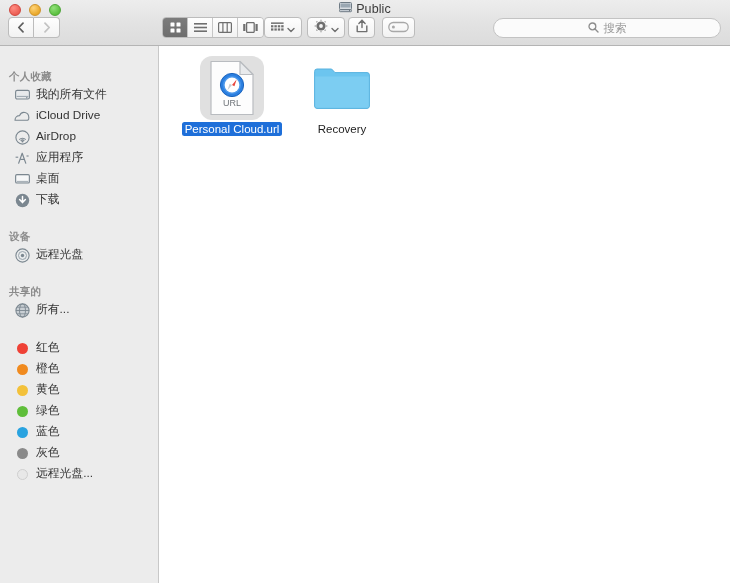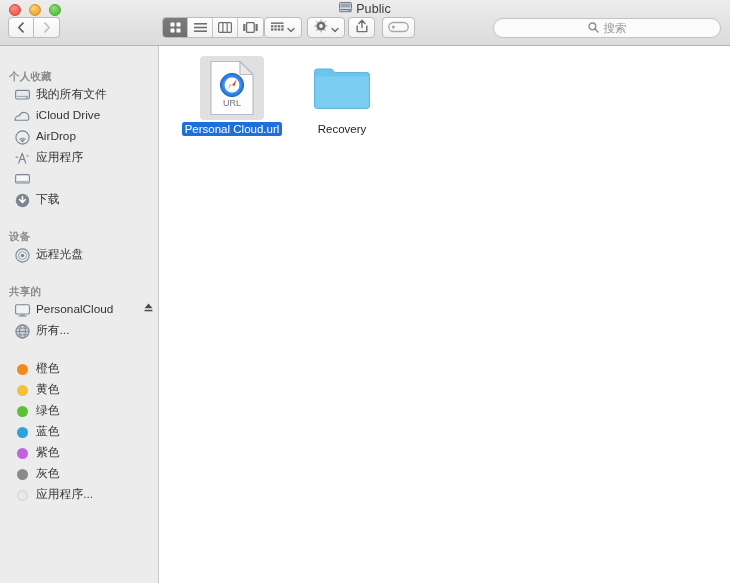--- a/index.html
+++ b/index.html
@@ -235,21 +235,21 @@
   .icon-art {
     width: 64px;
     height: 64px;
     display: flex;
     align-items: center;
     justify-content: center;
     position: relative;
   }
   .icon-art.sel-bg {
     background: rgba(145,145,145,0.28);
-    border-radius: 4px;
+    border-radius: 12px;
   }
   .icon-name {
     margin-top: 2px;
     font-size: 11.5px;
     color: #1d1d1d;
     line-height: 14px;
     padding: 0 3px;
     border-radius: 2.5px;
     max-width: 104px;
     text-align: center;
@@ -466,20 +466,21 @@
         </div>
 
         <div class="sb-item">
           <span class="sb-ico">
             <svg width="15" height="12" viewBox="0 0 15 12">
               <rect x="0.6" y="1.6" width="13.8" height="8.4" rx="1.3" fill="#e7e9eb" stroke="#7b8790" stroke-width="1.1"></rect>
               <rect x="1.8" y="2.8" width="11.4" height="4.6" fill="#f6f7f8"></rect>
               <line x1="1.8" y1="8.7" x2="13.2" y2="8.7" stroke="#9aa5ae" stroke-width="1"></line>
             </svg>
           </span>
+          <span class="sb-label">桌面</span>
         </div>
 
 
         <div class="sb-item">
           <span class="sb-ico">
             <svg width="15" height="15" viewBox="0 0 15 15">
               <circle cx="7.5" cy="7.5" r="6.7" fill="#7b8790"></circle>
               <path d="M7.5 3.4 V9.1 M4.6 6.6 L7.5 9.6 L10.4 6.6" fill="none" stroke="#ffffff" stroke-width="1.5" stroke-linecap="round" stroke-linejoin="round"></path>
             </svg>
           </span>
@@ -497,55 +498,45 @@
               <circle cx="7.5" cy="7.5" r="1.7" fill="#7b8790"></circle>
             </svg>
           </span>
           <span class="sb-label">远程光盘</span>
         </div>
       </div>
 
       <div class="sb-section">
         <div class="sb-header">共享的</div>
 
-        <div class="sb-item">
-          <span class="sb-ico">
-            <svg width="15" height="13" viewBox="0 0 15 13">
-              <rect x="0.6" y="0.8" width="13.8" height="9.2" rx="1.3" fill="#f1f2f3" stroke="#7b8790" stroke-width="1.1"></rect>
-              <rect x="5.4" y="10.2" width="4.2" height="1.8" fill="#9aa5ae"></rect>
-              <rect x="3.4" y="11.6" width="8.2" height="1" rx=".4" fill="#7b8790"></rect>
-            </svg>
-          </span>
-          <span class="sb-label">PersonalCloud</span>
-          <span class="sb-eject">
-            <svg width="11" height="11" viewBox="0 0 11 11">
-              <polygon points="5.5,1.6 9.4,6.3 1.6,6.3" fill="#4a4a4a"></polygon>
-              <rect x="1.6" y="7.8" width="7.8" height="1.5" fill="#4a4a4a"></rect>
-            </svg>
-          </span>
-        </div>
 
 
         <div class="sb-item">
           <span class="sb-ico">
             <svg width="15" height="15" viewBox="0 0 15 15">
               <circle cx="7.5" cy="7.5" r="6.6" fill="#c9cfd4" stroke="#7b8790" stroke-width="1.1"></circle>
               <ellipse cx="7.5" cy="7.5" rx="3" ry="6.6" fill="none" stroke="#7b8790" stroke-width=".9"></ellipse>
               <line x1="1" y1="7.5" x2="14" y2="7.5" stroke="#7b8790" stroke-width=".9"></line>
               <path d="M2.1 4.2 H12.9 M2.1 10.8 H12.9" fill="none" stroke="#7b8790" stroke-width=".8"></path>
             </svg>
           </span>
           <span class="sb-label">所有...</span>
         </div>
       </div>
 
       <div class="sb-section">
 
         <div class="sb-item">
           <span class="sb-ico">
+            <span class="tag-dot" style="background:#ef4136;"></span>
+          </span>
+          <span class="sb-label">红色</span>
+        </div>
+        <div class="sb-item">
+          <span class="sb-ico">
             <span class="tag-dot" style="background:#f08a1e;"></span>
           </span>
           <span class="sb-label">橙色</span>
         </div>
         <div class="sb-item">
           <span class="sb-ico">
             <span class="tag-dot" style="background:#f3c13a;"></span>
           </span>
           <span class="sb-label">黄色</span>
         </div>
@@ -556,35 +547,29 @@
           <span class="sb-label">绿色</span>
         </div>
         <div class="sb-item">
           <span class="sb-ico">
             <span class="tag-dot" style="background:#29a3e0;"></span>
           </span>
           <span class="sb-label">蓝色</span>
         </div>
         <div class="sb-item">
           <span class="sb-ico">
-            <span class="tag-dot" style="background:#c163e0;"></span>
-          </span>
-          <span class="sb-label">紫色</span>
-        </div>
-        <div class="sb-item">
-          <span class="sb-ico">
             <span class="tag-dot" style="background:#8a8a8a;"></span>
           </span>
           <span class="sb-label">灰色</span>
         </div>
         <div class="sb-item">
           <span class="sb-ico">
             <span class="tag-dot" style="background:#e8e8e8;border:1px solid #cfcfcf;"></span>
           </span>
-          <span class="sb-label">应用程序...</span>
+          <span class="sb-label">远程光盘...</span>
         </div>
       </div>
     </div>
 
     <div class="content">
       <div class="icon-grid">
 
         <div class="grid-cell">
           <div class="icon-art sel-bg">
             <svg width="46" height="56" viewBox="0 0 46 56">

